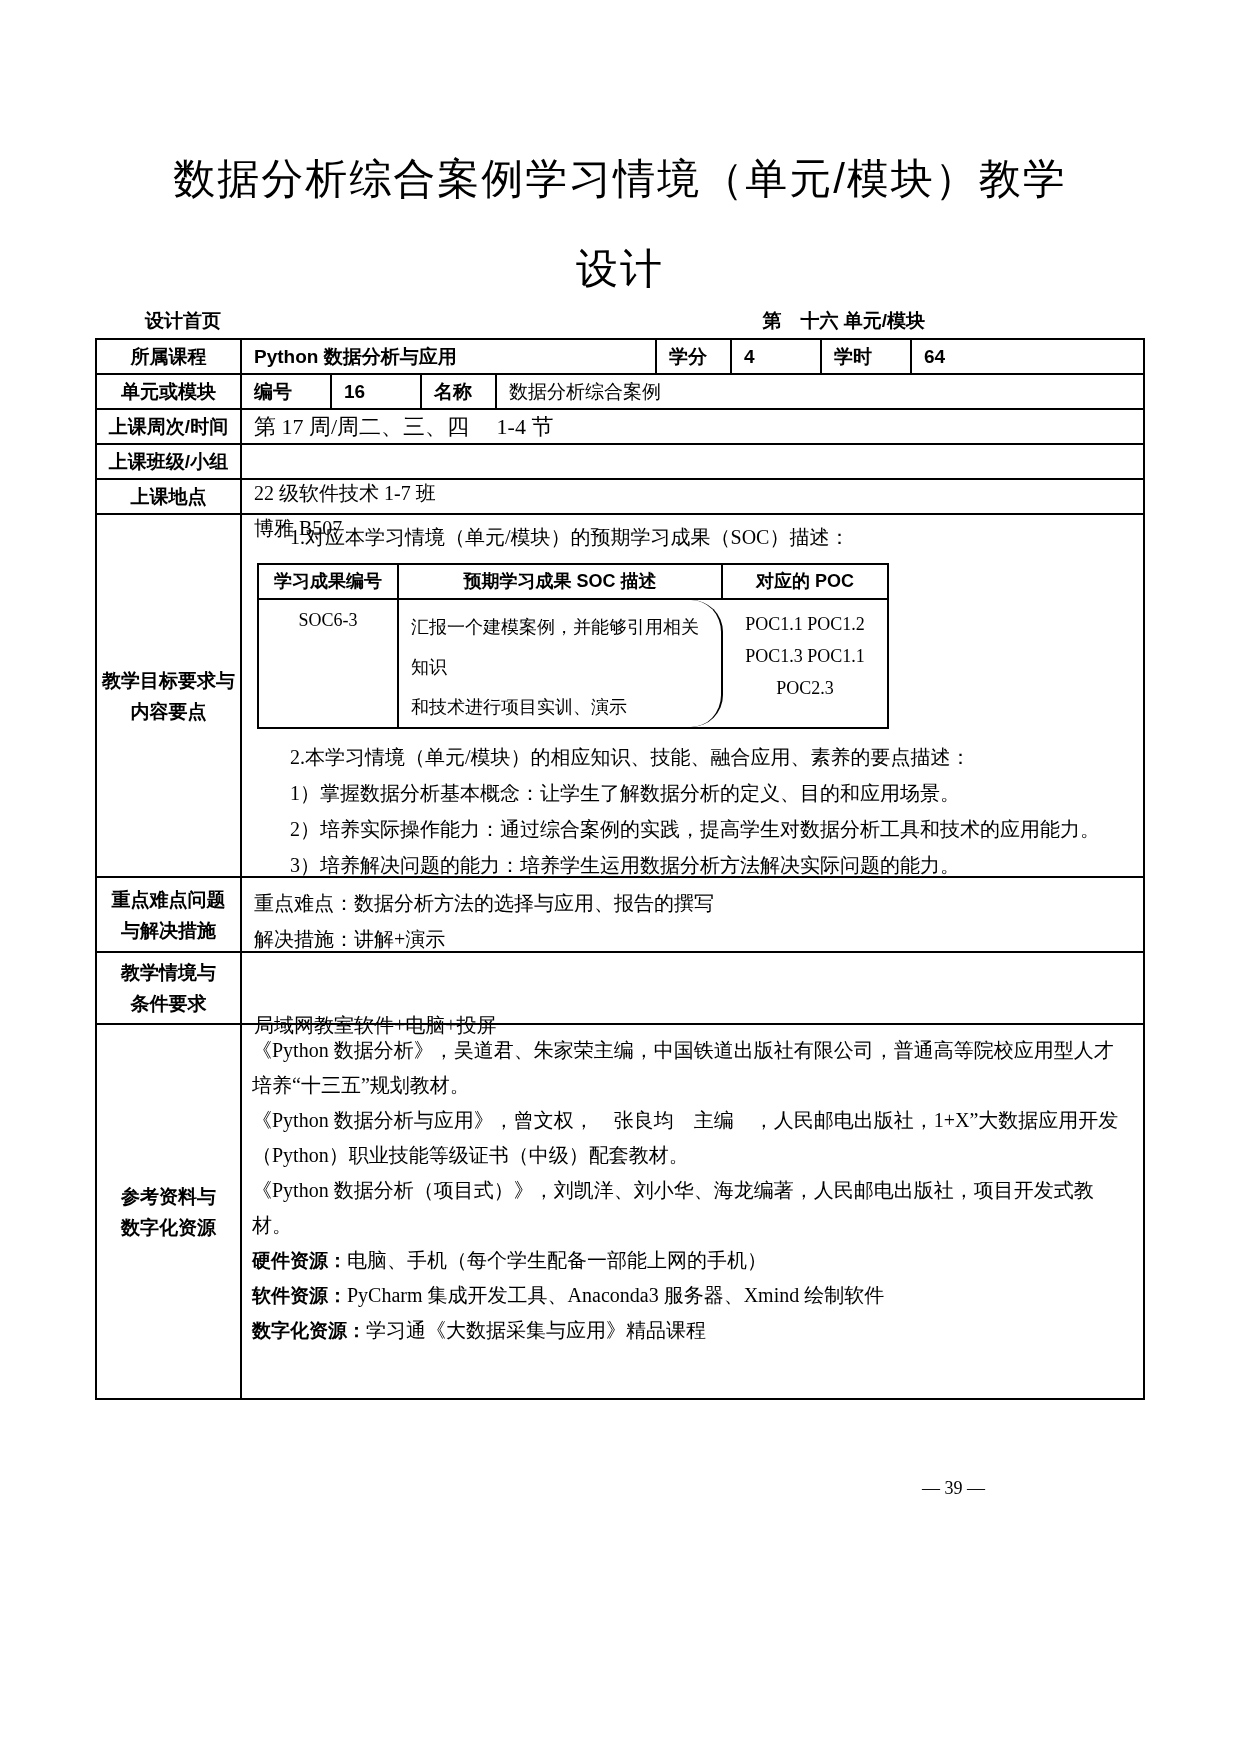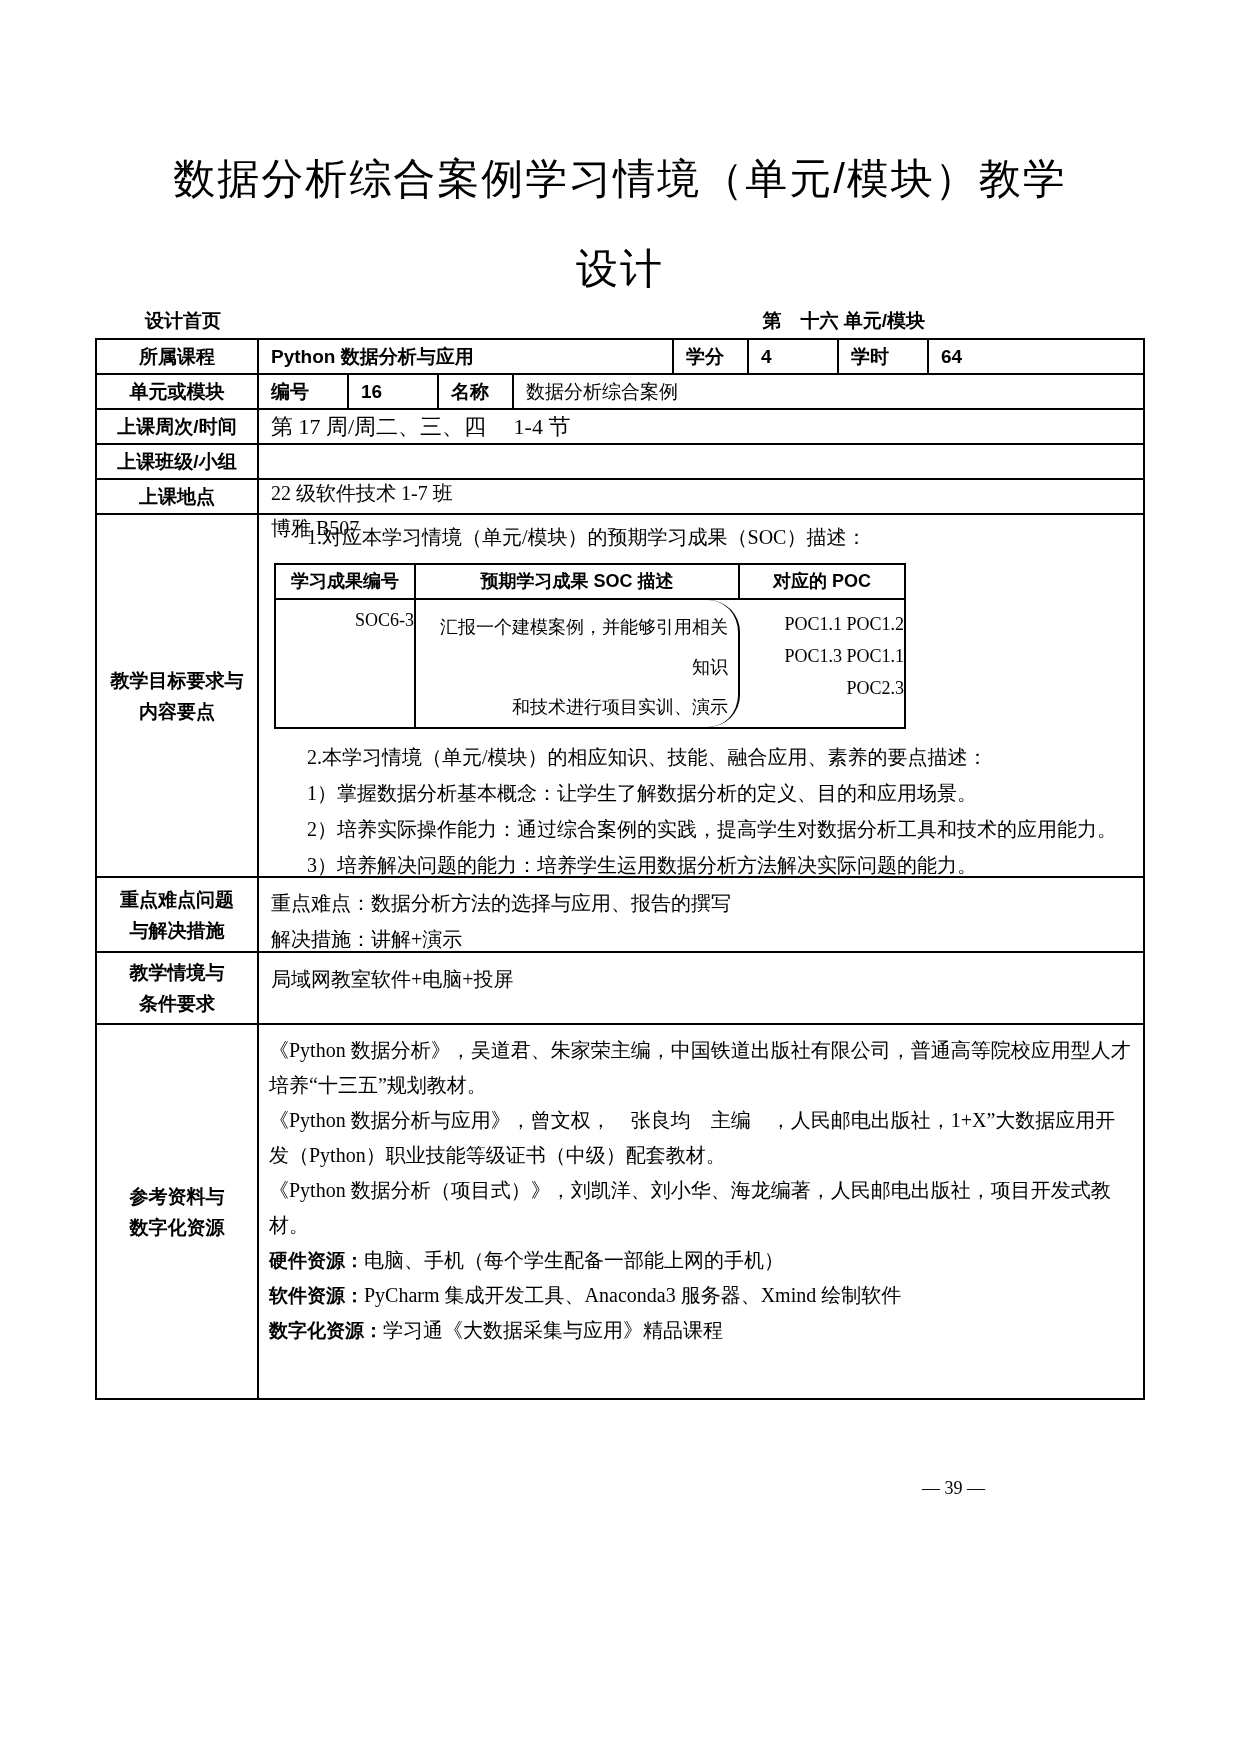--- a/index.html
+++ b/index.html
@@ -49,21 +49,21 @@
     border: 2px solid #000;
   }
   .trow { display: flex; border-bottom: 2px solid #000; }
   .trow:last-child { border-bottom: none; }
   .cell { border-right: 2px solid #000; display: flex; align-items: center; }
   .cell:last-child { border-right: none; }
 
   .h35 { height: 35px; }
 
   .label-cell {
-    width: 162px; flex: none;
+    width: 145px; flex: none;
     flex-direction: column;
     justify-content: center;
     text-align: center;
     font-family: "Liberation Sans", "DejaVu Sans", sans-serif;
     font-weight: bold;
     font-size: 19px;
     line-height: 31px;
   }
   .w415 { width: 415px; flex: none; }
   .w75  { width: 75px;  flex: none; }
@@ -98,27 +98,27 @@
   .sc2 { width: 324px; flex: none; }
   .sc3 { width: 164px; flex: none; }
   .soc-head .soc-cell {
     font-family: "Liberation Sans", "DejaVu Sans", sans-serif;
     font-weight: bold;
     font-size: 18px;
     text-align: center;
     line-height: 33px;
     height: 33px;
   }
-  .soc-data .soc-cell { min-height: 94px; font-size: 18px; text-align: right; }
+  .soc-data .soc-cell { min-height: 94px; font-size: 18px; }
   .soc-code { text-align: center; padding-top: 10px; }
   .soc-desc { padding: 7px 10px 0 12px; line-height: 40px; border-radius: 32px; }
   .soc-poc  { text-align: center; padding-top: 8px; line-height: 32px; }
 
   .two-line-content { display: block; padding: 7px 12px; font-size: 20px; line-height: 36px; }
-  .top-content { display: block; padding: 9px 12px; font-size: 20px; line-height: 35px; }
+  .top-content { display: block; padding: 9px 12px; font-size: 20px; line-height: 35px; margin-top: 46px; }
 
   .ref-cell { display: block; padding: 8px 12px 0 10px; font-size: 20px; line-height: 35px; }
   .ref-para { margin: 0; }
   .ref-label { font-family: "Liberation Sans", "DejaVu Sans", sans-serif; font-weight: bold; font-size: 19px; }
 
   .page-number {
     position: absolute;
     top: 1478px;
     right: 255px;
     font-size: 18px;

